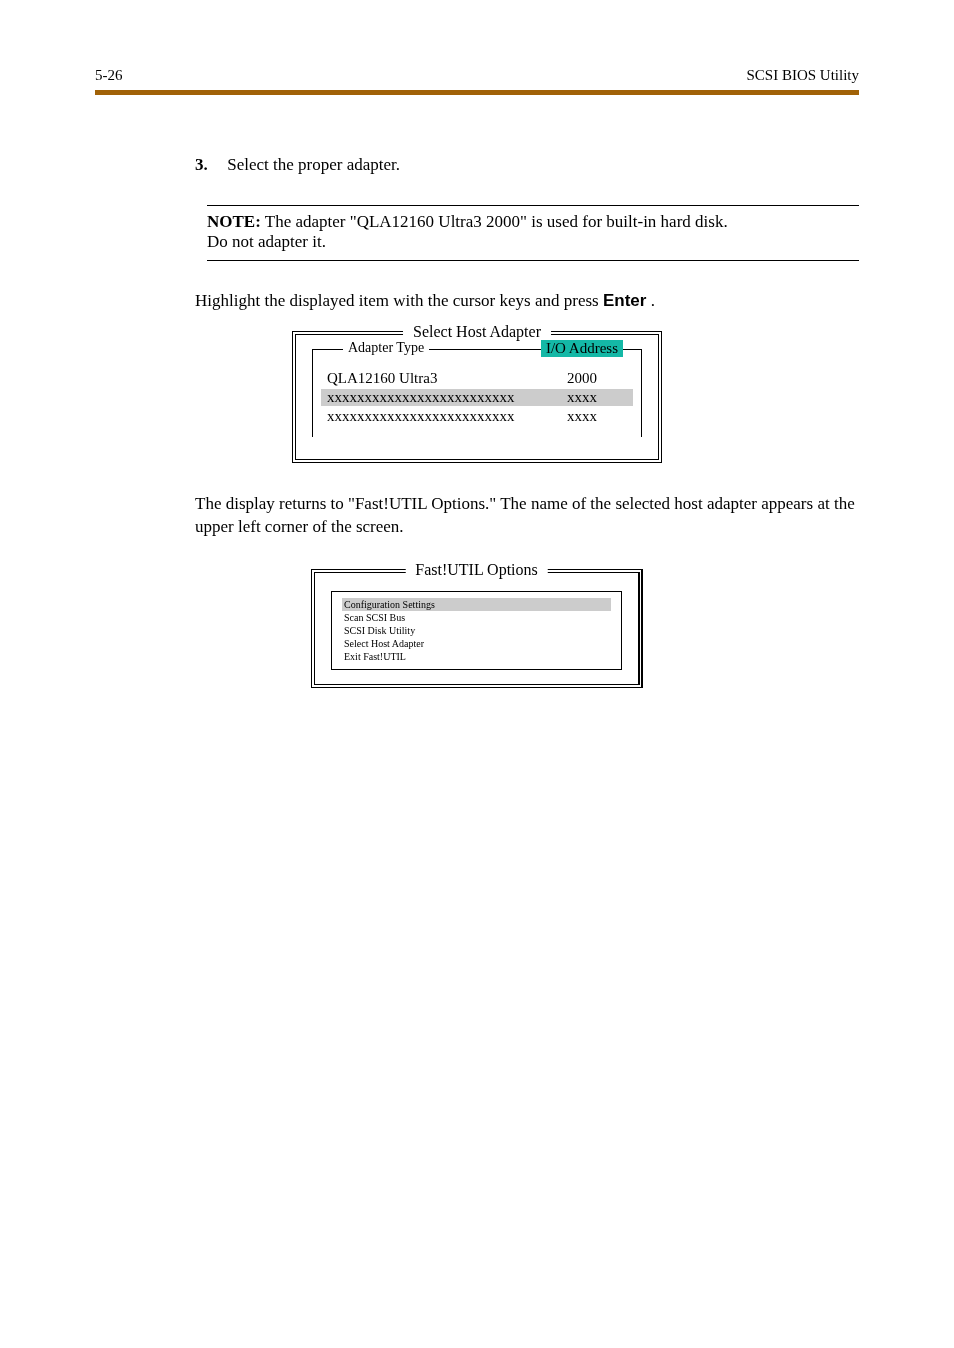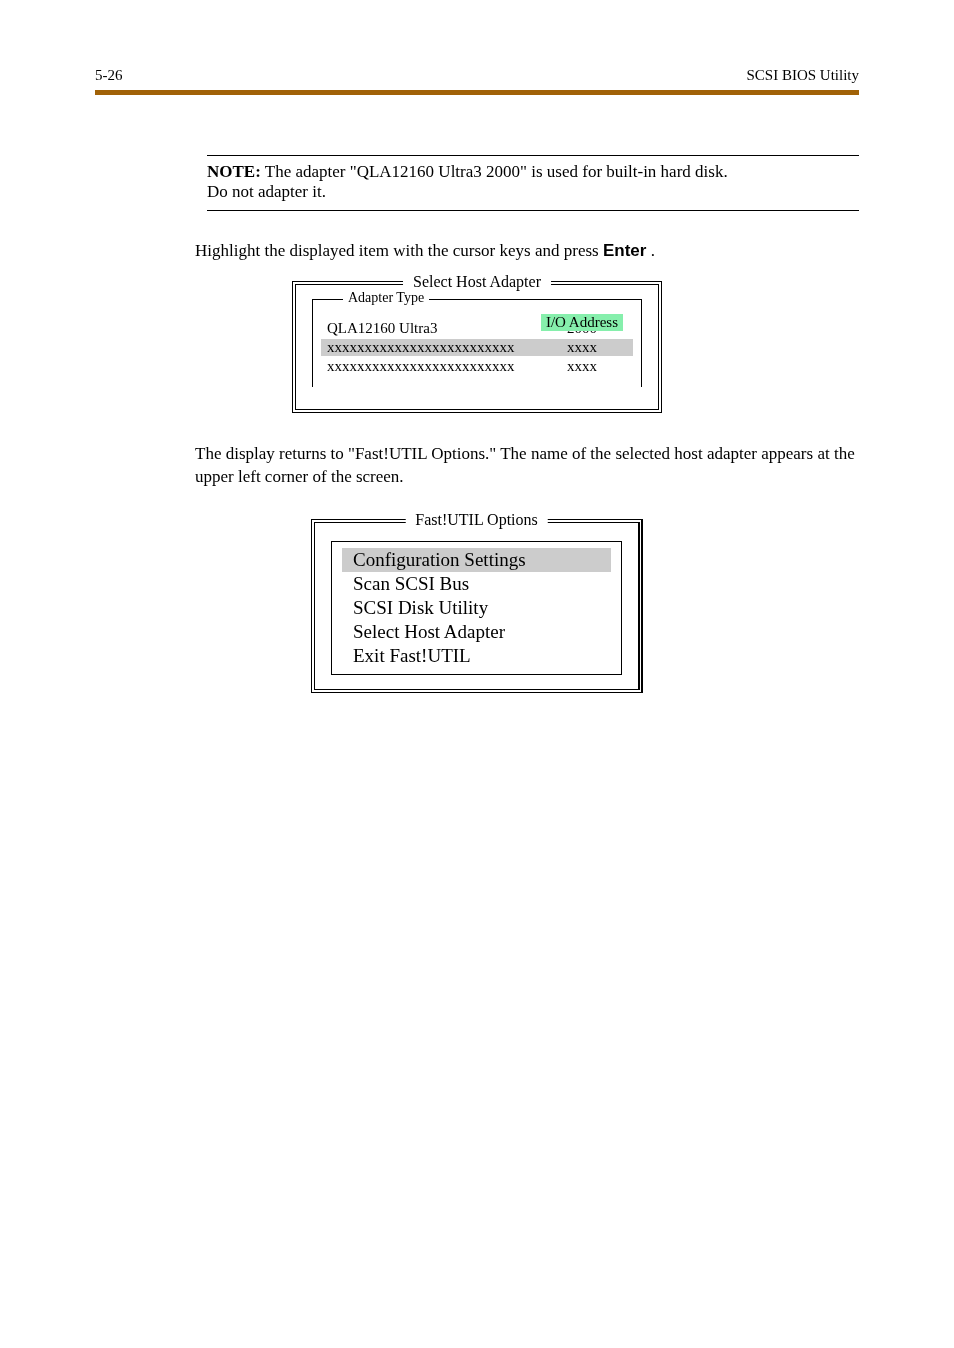--- a/index.html
+++ b/index.html
@@ -99,24 +99,23 @@
     top: -10px;
     left: 30px;
     background: #fff;
     padding: 0 5px;
     font-size: 14px;
   }
   .sha-inner-title-right {
     position: absolute;
     top: -10px;
     right: 18px;
-    background: #86efac;
+    background: #14b8a6;
     padding: 0 5px;
     font-size: 15px;
-    margin-top: 24px;
   }
   .sha-table {
     margin-top: 16px;
     font-size: 15px;
   }
   .sha-row {
     display: flex;
     justify-content: center;
     margin-bottom: 2px;
     padding: 0 6px;
@@ -150,36 +149,40 @@
     transform: translateX(-50%);
     background: #fff;
     padding: 0 10px;
     font-size: 16px;
   }
   .futil-inner {
     border: 1px solid #000;
     padding: 6px 10px 6px 10px;
   }
   .futil-item {
-    font-size: 19px;
-    padding: 1px 11px;
+    font-size: 10px;
+    padding: 1px 2px;
   }
   .futil-item.hl {
     background: #ccc;
   }
 </style>
 </head>
 <body>
 
 <div class="page">
   <div class="topbar">
     <span class="pagenum">5-26</span>
     <span class="section">SCSI BIOS Utility</span>
   </div>
 
+  <div class="step-line">
+    <span class="step-num">3.</span>
+    <span>Select the proper adapter.</span>
+  </div>
 
   <div class="note-box">
     <span class="note-label">NOTE:</span>
     <span class="note-text"> The adapter "QLA12160 Ultra3 2000" is used for built-in hard disk.</span>
     <span class="note-second">Do not adapter it.</span>
   </div>
 
   <div class="body-text">
     <span>Highlight the displayed item with the cursor keys and press </span>
     <span class="enter-key">Enter</span>

